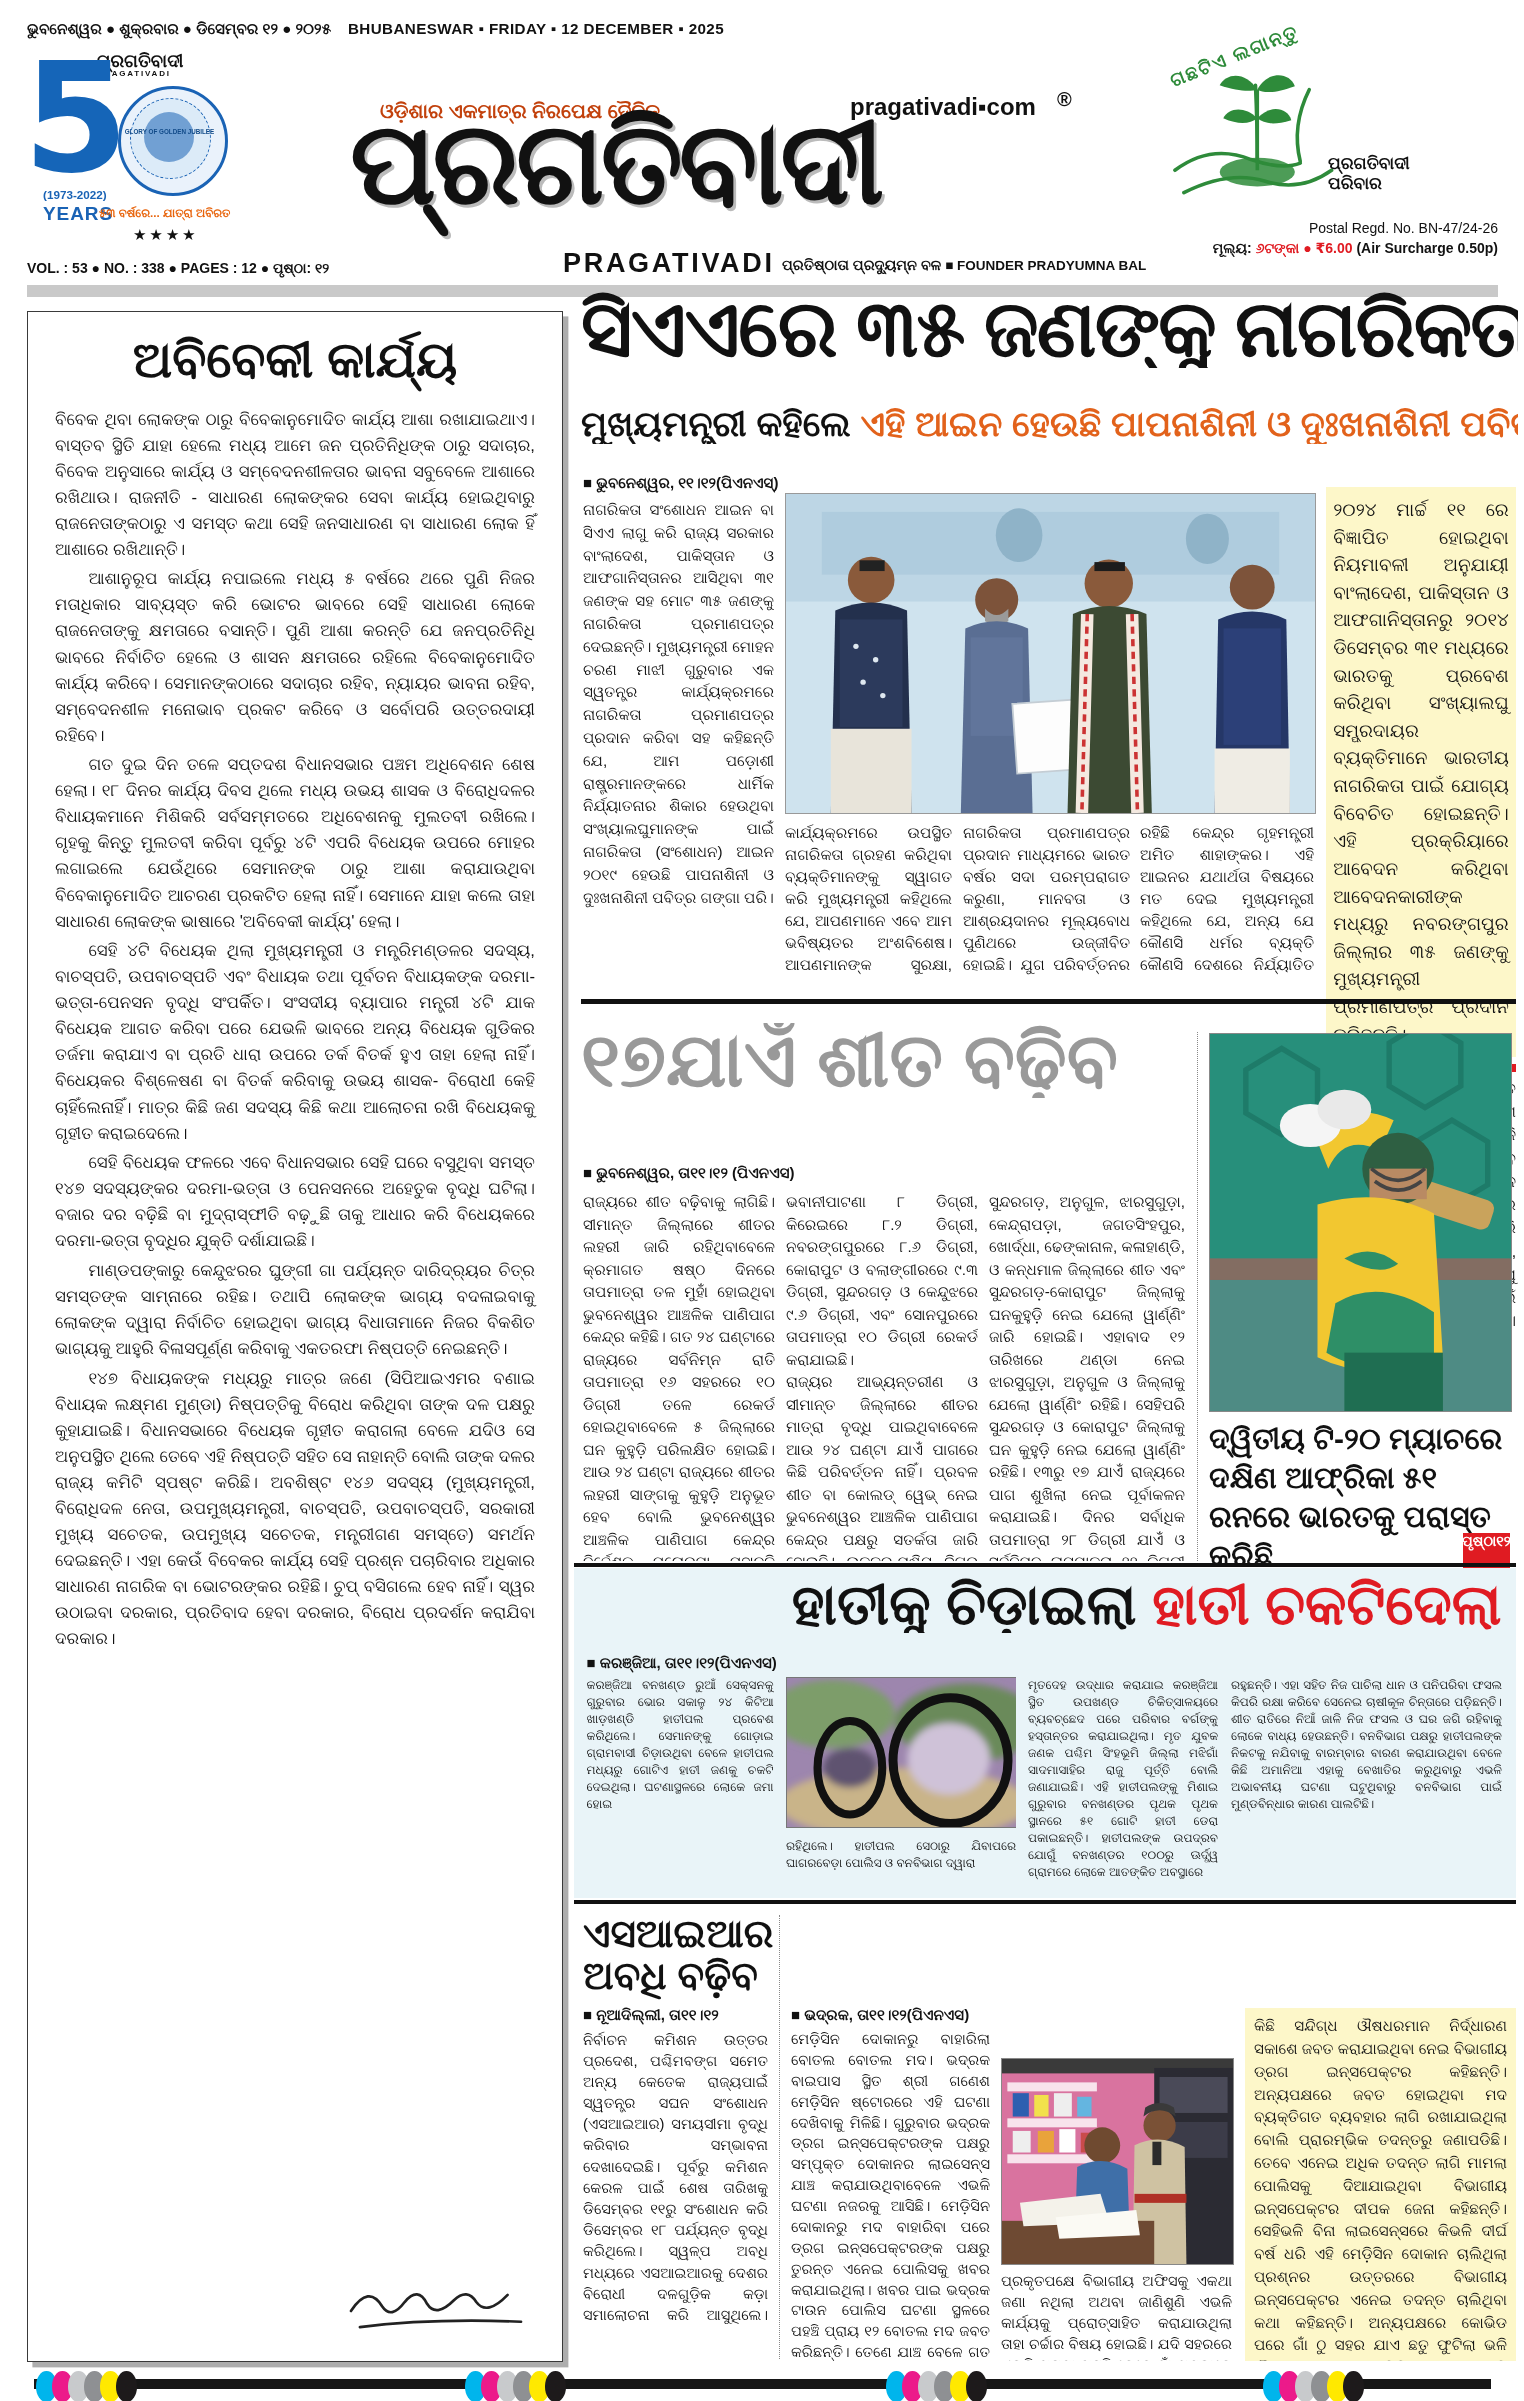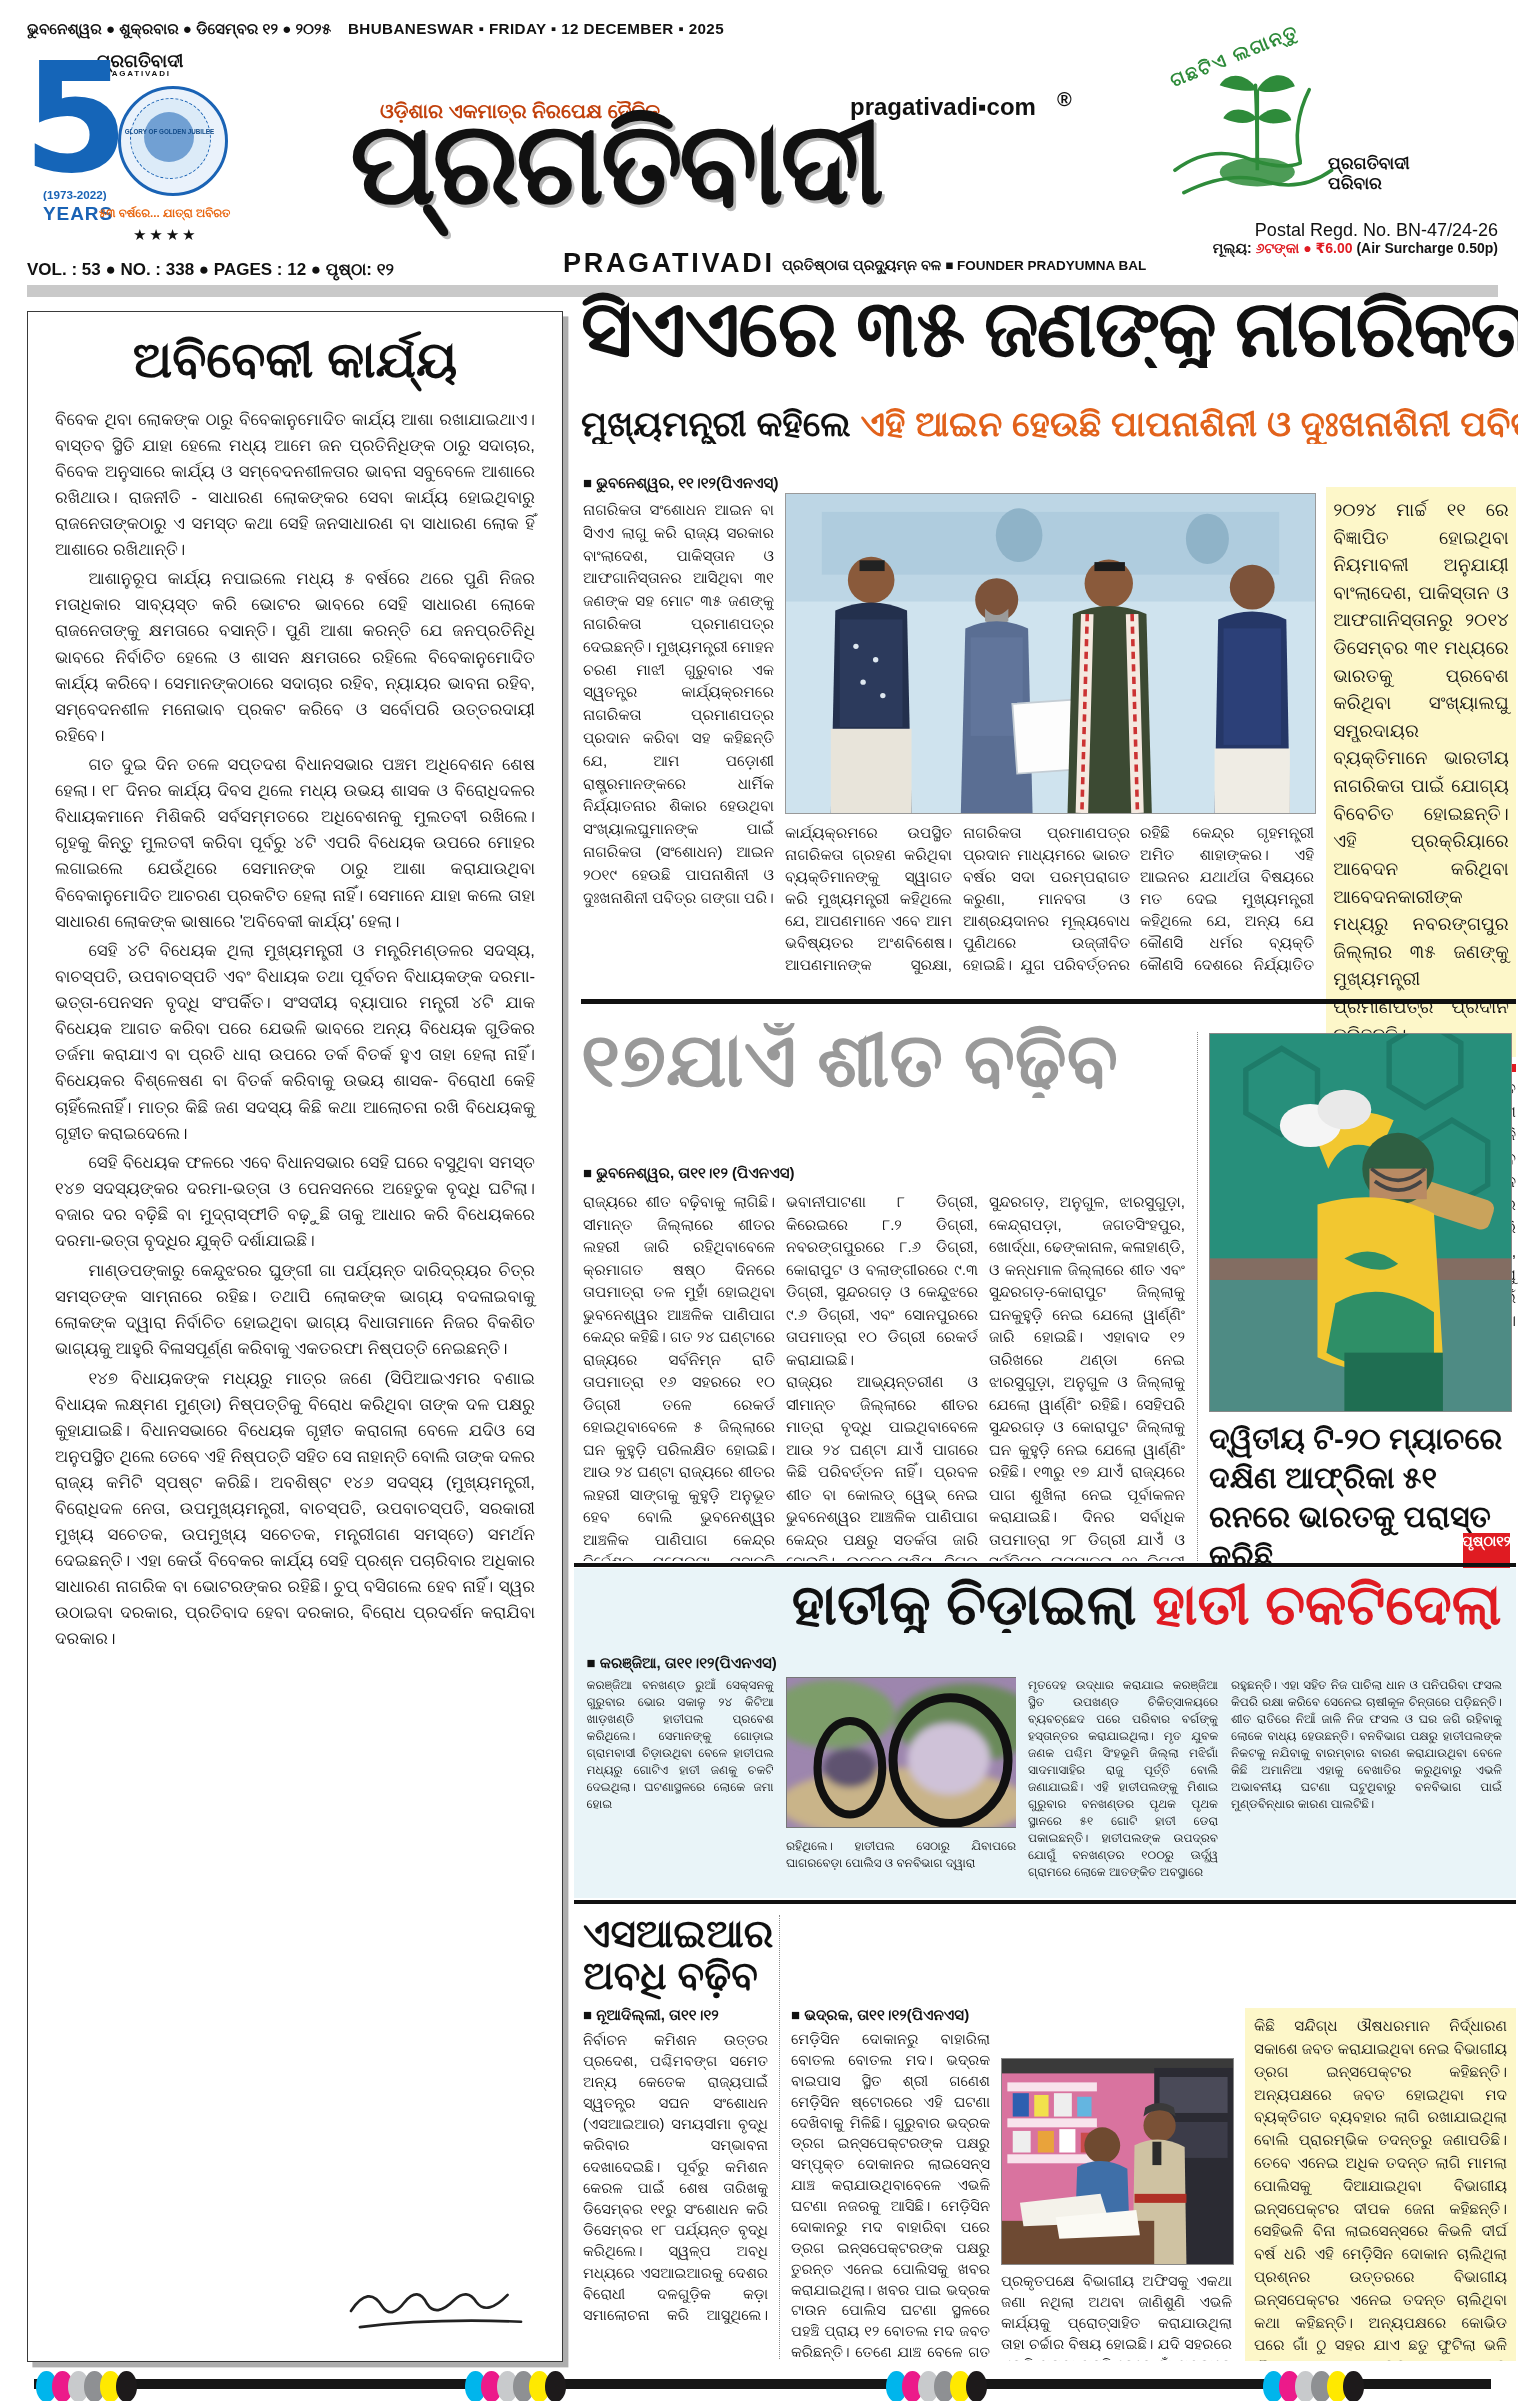--- a/index.html
+++ b/index.html
@@ -35,25 +35,25 @@
   .regmark{left:1057px;top:88px;font-size:20px;font-weight:bold;}
   .big-logo{left:350px;top:106px;width:727px;font-size:115px;font-weight:900;line-height:1;
         white-space:nowrap;letter-spacing:-3.6px;text-shadow:2.7px 2.7px 0 #bbb;}
   .logo-latin{left:563px;top:248px;font-size:27px;font-weight:900;letter-spacing:2.7px;}
   .founder-line{left:782px;top:257px;font-size:14.4px;font-weight:bold;}
   .founder-line .lat{font-size:13.5px;}
   .green-art{left:1157px;top:36px;}
   .green-campaign{left:1175px;top:70px;font-size:19px;font-weight:900;color:#2e8b3a;
         transform:rotate(-22deg);transform-origin:left bottom;letter-spacing:1.8px;}
   .family{left:1328px;top:154px;font-size:17px;font-weight:900;line-height:1.15;text-align:left;}
-  .postal{left:1220px;top:220px;width:278px;font-size:18px;text-align:right;}
+  .postal{left:1220px;top:220px;width:278px;font-size:14px;text-align:right;}
   .priceline{left:1166px;top:240px;width:332px;font-size:14px;font-weight:bold;text-align:right;}
   .red{color:#e01b22;}
   .orange{color:#e2621b;}
-  .vol-line{left:27px;top:260px;font-size:17px;font-weight:bold;}
+  .vol-line{left:27px;top:260px;font-size:14px;font-weight:bold;}
   .gray-bar{left:27px;top:285px;width:1471px;height:11.7px;background:#c9c9c9;}
 
   
   .edit-box{left:27px;top:311px;width:536px;height:2051px;border:1.8px solid #3a3a3a;
         box-shadow:5.4px 5.4px 0 #aeaeae;background:#fff;box-sizing:border-box;padding:23px 27px;}
   .edit-head{font-size:50px;font-weight:900;text-align:center;margin:0 0 21.5px 0;line-height:1;}
   .edit-box p{font-size:16.7px;line-height:1.56;margin:0 0 3.6px 0;text-align:justify;}
   .edit-box p.ind{text-indent:2em;}
   .sign{position:absolute;right:32px;bottom:23px;}
 

